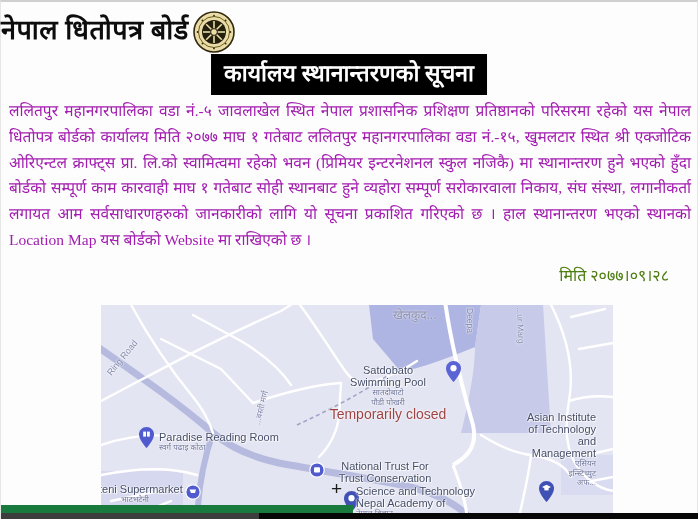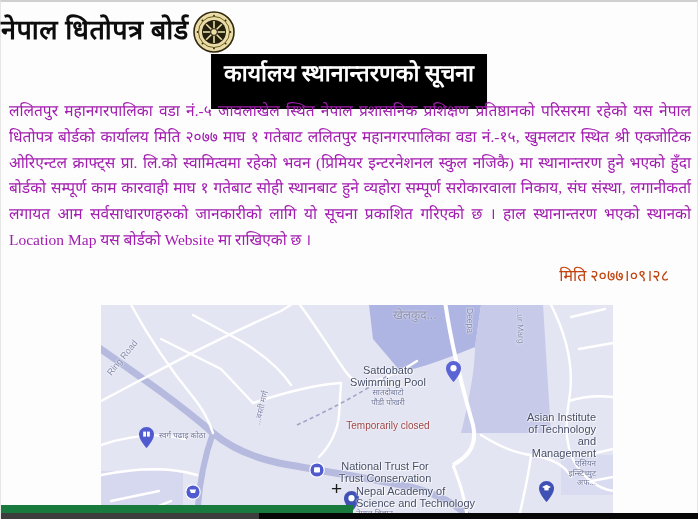--- a/index.html
+++ b/index.html
@@ -15,49 +15,49 @@
     box-sizing:border-box;
   }
   .org-name{
     position:absolute;top:8px;left:0;width:100%;
     font-size:27px;font-weight:bold;color:#0d0d0d;letter-spacing:.5px;
   }
   .logo{position:absolute;left:192px;top:9px;width:42px;height:42px;}
   .banner{
     position:absolute;top:52px;left:50%;transform:translateX(-50%);
     background:#000;color:#fff;font-size:23px;font-weight:bold;
-    padding:2px 13px 21px;white-space:nowrap;
+    padding:2px 13px 7px;white-space:nowrap;
   }
   .body-text{
     position:absolute;top:96px;left:8px;width:682px;
     font-size:15.5px;line-height:25.8px;color:#a21caf;
     text-align:justify;
   }
   .date-line{
     position:absolute;top:262px;right:28px;
-    font-size:16px;color:#c2410c;text-align:right;
+    font-size:16px;color:#4d7c0f;text-align:right;
   }
   
   .map{
     position:absolute;left:100px;top:303px;width:512px;height:208px;
     background:#e4e5f2;overflow:hidden;
     font-family:"Liberation Sans","DejaVu Sans",sans-serif;
   }
   .map svg.roads{position:absolute;left:0;top:0;}
   .poi{position:absolute;line-height:12px;}
   .poi-name{
     font-size:11px;color:#454d68;font-weight:500;
     text-shadow:0 0 2px #fff,0 0 2px #fff,1px 1px 1px #fff;
   }
   .poi-sub{
     font-size:8px;color:#71779a;line-height:9.5px;
     text-shadow:0 0 2px #fff,0 0 2px #fff;
   }
   .poi-status{
-    font-size:10px;color:#9d4343;line-height:12px;margin-top:13px;
+    font-size:14px;color:#9d4343;line-height:12px;margin-top:1px;
     text-shadow:0 0 2px #fff,0 0 2px #fff;
   }
   .road-label{
     position:absolute;font-size:9px;color:#8288ad;white-space:nowrap;
     text-shadow:0 0 2px #fff,0 0 2px #fff;
   }
   .area-label{
     position:absolute;font-size:12px;color:#8d90ab;white-space:nowrap;
     text-shadow:0 0 2px #fff;
   }
@@ -173,46 +173,52 @@
       <path d="M7.5 0C3.36 0 0 3.36 0 7.5 0 13.1 7.5 21 7.5 21S15 13.1 15 7.5C15 3.36 11.64 0 7.5 0Z" fill="#5a64d4"></path>
       <circle cx="7.5" cy="7.2" r="3.1" fill="#ffffff"></circle>
     </svg>
 
     <svg class="pin" style="left:38px;top:122px;" width="15" height="21" viewBox="0 0 15 21">
       <path d="M7.5 0C3.36 0 0 3.36 0 7.5 0 13.1 7.5 21 7.5 21S15 13.1 15 7.5C15 3.36 11.64 0 7.5 0Z" fill="#4f5bce"></path>
       <rect x="4.2" y="4.6" width="2.8" height="5" fill="#ffffff"></rect>
       <rect x="8" y="4.6" width="2.8" height="5" fill="#ffffff"></rect>
     </svg>
     <div class="poi" style="left:58px;top:126px;width:150px;">
+      <div class="poi-name">Paradise Reading Room</div>
       <div class="poi-sub">स्वर्ग पढाइ कोठा</div>
     </div>
 
     <svg class="pin" style="left:208px;top:157px;" width="16" height="16" viewBox="0 0 16 16">
       <circle cx="8" cy="8" r="7.2" fill="#4f5bce" stroke="#ffffff" stroke-width="1.2"></circle>
       <rect x="5" y="5.2" width="6" height="5.4" rx="1" fill="#ffffff"></rect>
     </svg>
 
+    <div class="poi" style="left:-2px;top:178px;width:92px;">
+      <div class="poi-name">teni Supermarket</div>
+      <div class="poi-sub" style="padding-left:22px;">भाटभटेनी</div>
+      <div class="poi-sub" style="padding-left:18px;">सुपरमार्केट</div>
+    </div>
     <svg class="pin" style="left:84px;top:179px;" width="16" height="16" viewBox="0 0 16 16">
       <circle cx="8" cy="8" r="7.2" fill="#4f5bce" stroke="#ffffff" stroke-width="1.2"></circle>
       <path d="M4.5 5.5 H11 L10 9 H6 Z" fill="#ffffff"></path>
     </svg>
 
     <div class="poi" style="left:228px;top:155px;width:112px;text-align:center;">
       <div class="poi-name">National Trust For</div>
       <div class="poi-name">Trust Conservation</div>
     </div>
     <div class="crosshair" style="left:230px;top:176px;">+</div>
     <svg class="pin" style="left:243px;top:186px;" width="15" height="21" viewBox="0 0 15 21">
       <path d="M7.5 0C3.36 0 0 3.36 0 7.5 0 13.1 7.5 21 7.5 21S15 13.1 15 7.5C15 3.36 11.64 0 7.5 0Z" fill="#3f51b5"></path>
       <circle cx="7.5" cy="7.2" r="3.1" fill="#ffffff"></circle>
     </svg>
 
     <div class="poi" style="left:255px;top:180px;width:140px;">
+      <div class="poi-name">Science and Technology</div>
       <div class="poi-name">Nepal Academy of</div>
-      <div class="poi-name">Science and Technology</div>
       <div class="poi-sub">नेपाल विज्ञान</div>
     </div>
 
     <div class="poi" style="left:385px;top:106px;width:110px;text-align:right;">
       <div class="poi-name">Asian Institute</div>
       <div class="poi-name">of Technology</div>
       <div class="poi-name">and</div>
       <div class="poi-name">Management</div>
       <div class="poi-sub">एसियन</div>
       <div class="poi-sub">इन्स्टिच्युट</div>

